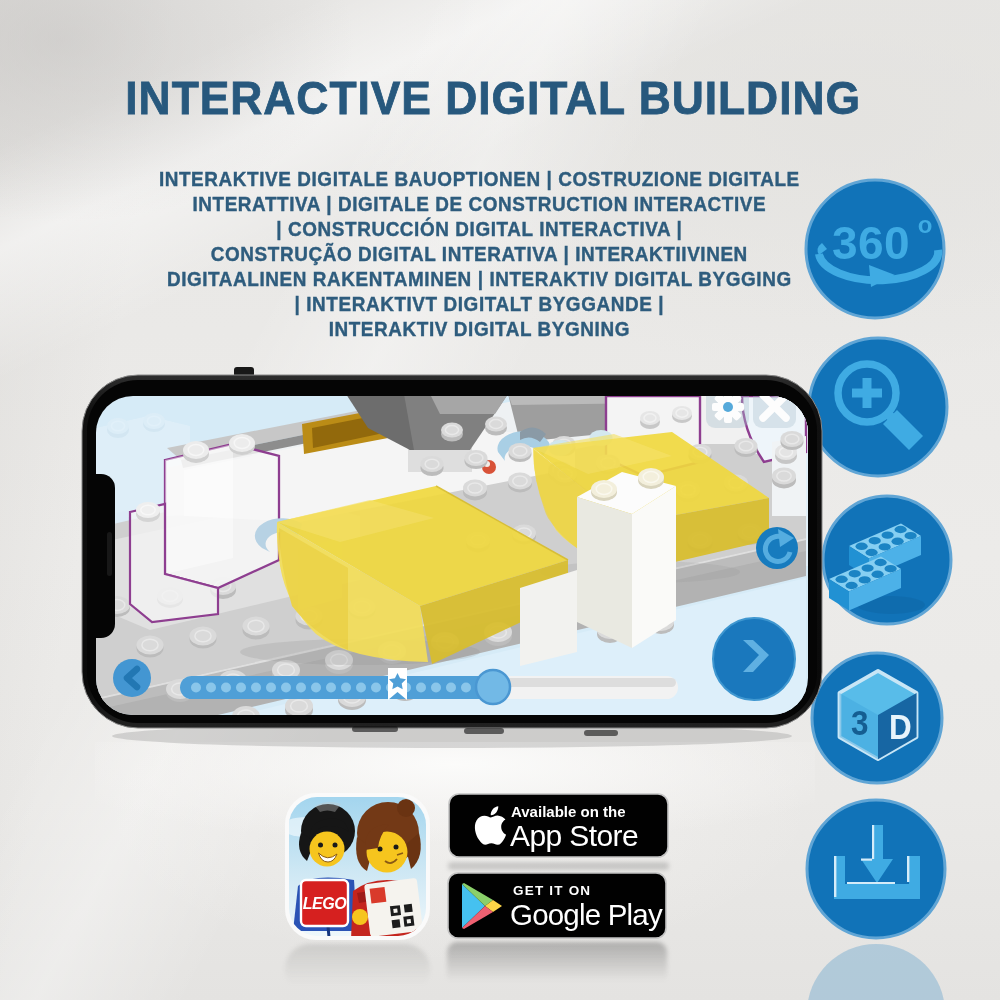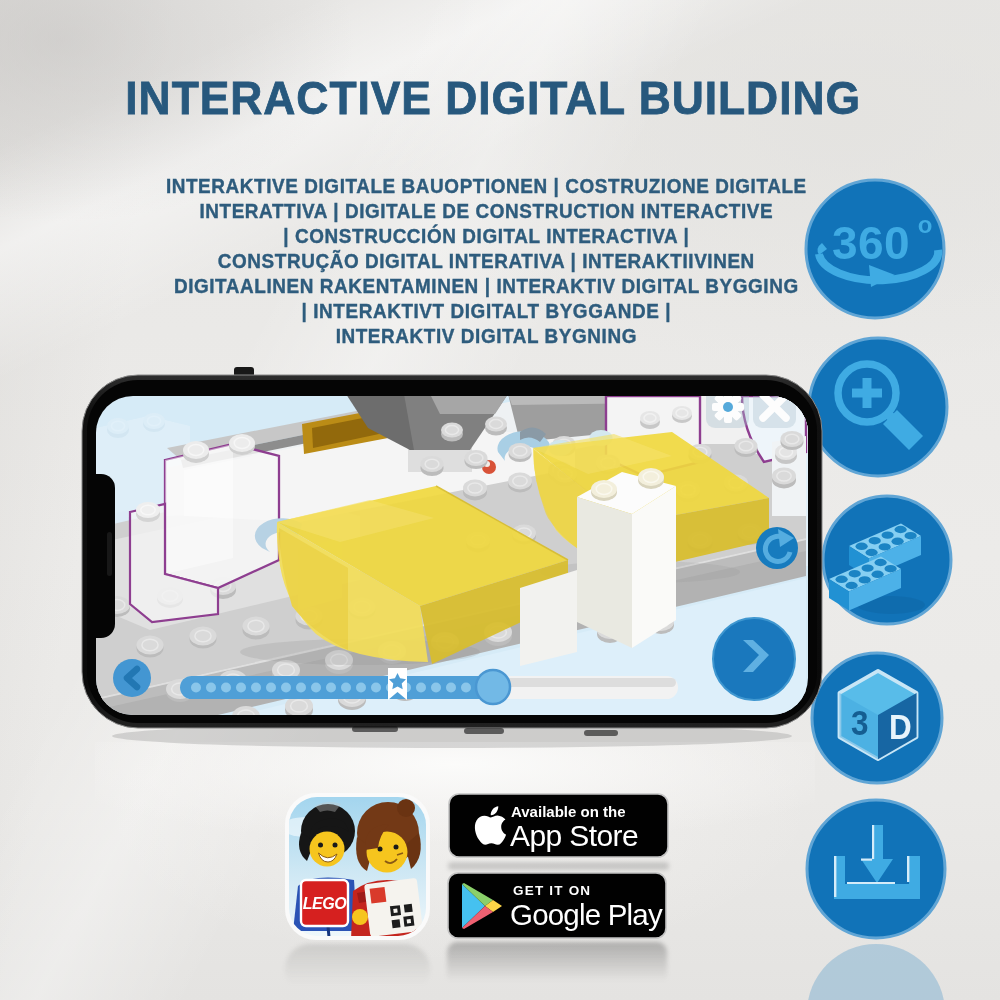--- a/index.html
+++ b/index.html
@@ -12,21 +12,21 @@
     linear-gradient(100deg, rgba(214,212,209,0.5) 0%, rgba(214,212,209,0) 15%),
     radial-gradient(ellipse 700px 360px at 85% 12%, rgba(227,226,223,0.8), rgba(227,226,223,0) 70%),
     linear-gradient(180deg, #e7e6e4 0%, #ecebe9 55%, #eae9e7 80%, #e4e3e1 100%);}
  #bg2{position:absolute;left:95px;top:742px;width:720px;height:220px;
    background:
     radial-gradient(ellipse 420px 80px at 50% 10%, rgba(252,252,251,0.95), rgba(247,246,245,0.45) 62%, rgba(244,243,242,0) 100%),
     radial-gradient(ellipse 360px 150px at 50% 32%, rgba(247,246,244,0.55), rgba(244,243,242,0) 100%);}
  h1{position:absolute;left:0;top:71px;width:1000px;margin:0;text-align:center;
    font-size:46.5px;font-weight:bold;color:#27587d;letter-spacing:1px;-webkit-text-stroke:0.8px #27587d;}
  h1 span{display:inline-block;transform:translateX(-7px) scaleX(0.955);}
- #subs{position:absolute;left:0;top:162px;width:948px;margin:12px;text-align:center;
+ #subs{position:absolute;left:0;top:162px;width:948px;margin:5px;text-align:center;
    font-size:19.5px;line-height:25px;font-weight:bold;color:#2e5c7d;letter-spacing:0.6px;-webkit-text-stroke:0.4px #2e5c7d;}
  #subs span{display:inline-block;transform:scaleX(0.97);}
 </style></head>
 <body>
 
 <div id="bg1"></div>
 
 <div id="bg2"></div>
 
 <h1><span>INTERACTIVE DIGITAL BUILDING</span></h1>

